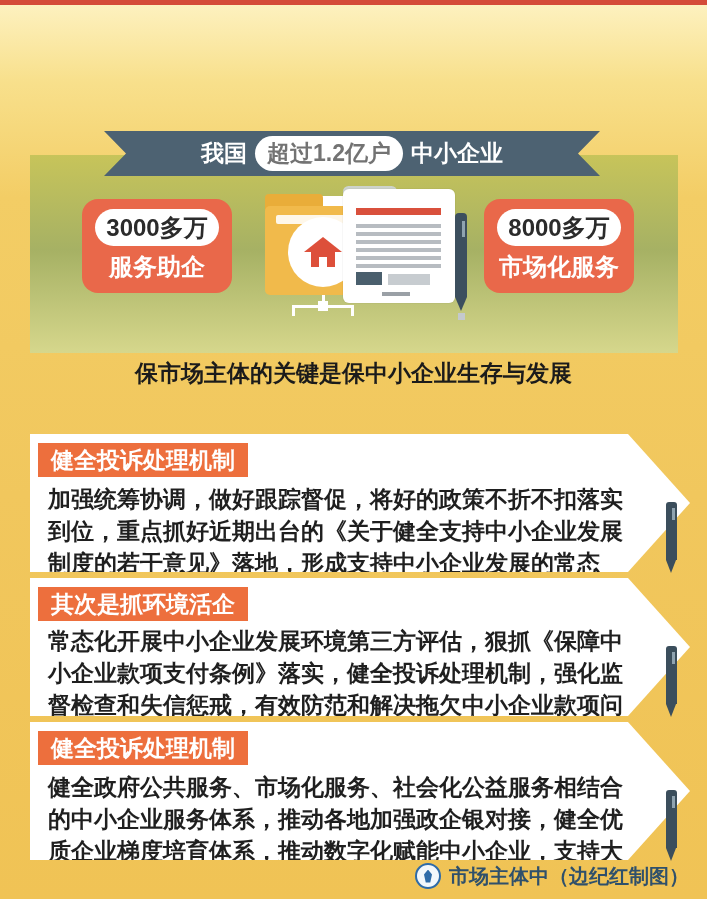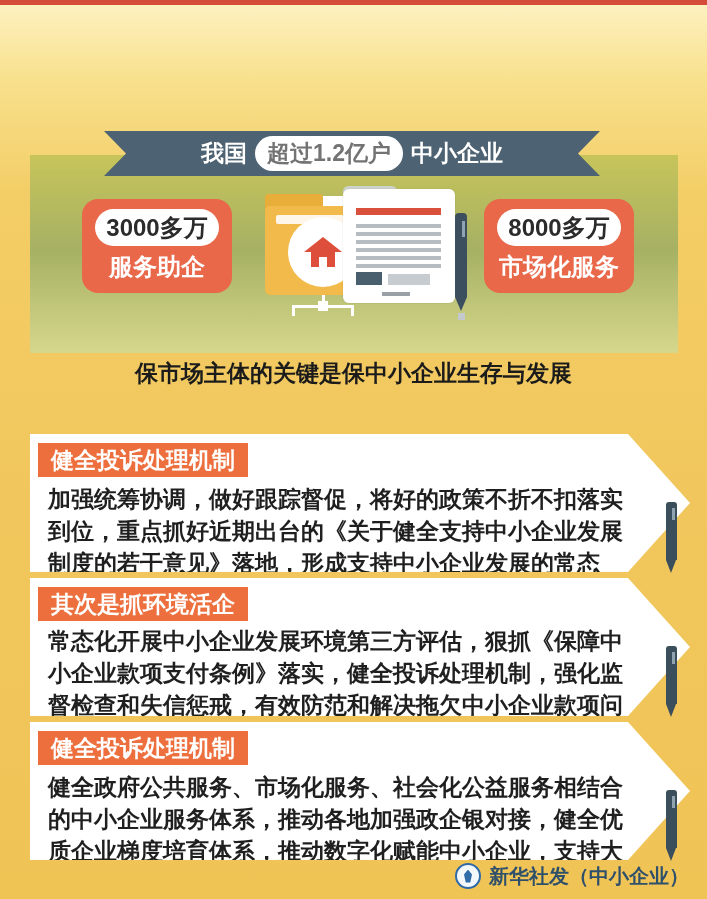--- a/index.html
+++ b/index.html
@@ -214,15 +214,15 @@
   <div class="band" id="band-3">
     <div class="badge">健全投诉处理机制</div>
     <div class="body">健全政府公共服务、市场化服务、社会化公益服务相结合的中小企业服务体系，推动各地加强政企银对接，健全优质企业梯度培育体系，推动数字化赋能中小企业，支持大中小企业融通发展</div>
   </div>
   <div class="pen-icon" id="pen-3"></div>
 
   <div class="footer">
     <div class="emblem">
       <div class="emblem-inner"></div>
     </div>
-    <div class="credit">新华社发（中小企业）</div>
+    <div class="credit">市场主体中（边纪红制图）</div>
   </div>
 </div>
 
 </body></html>

